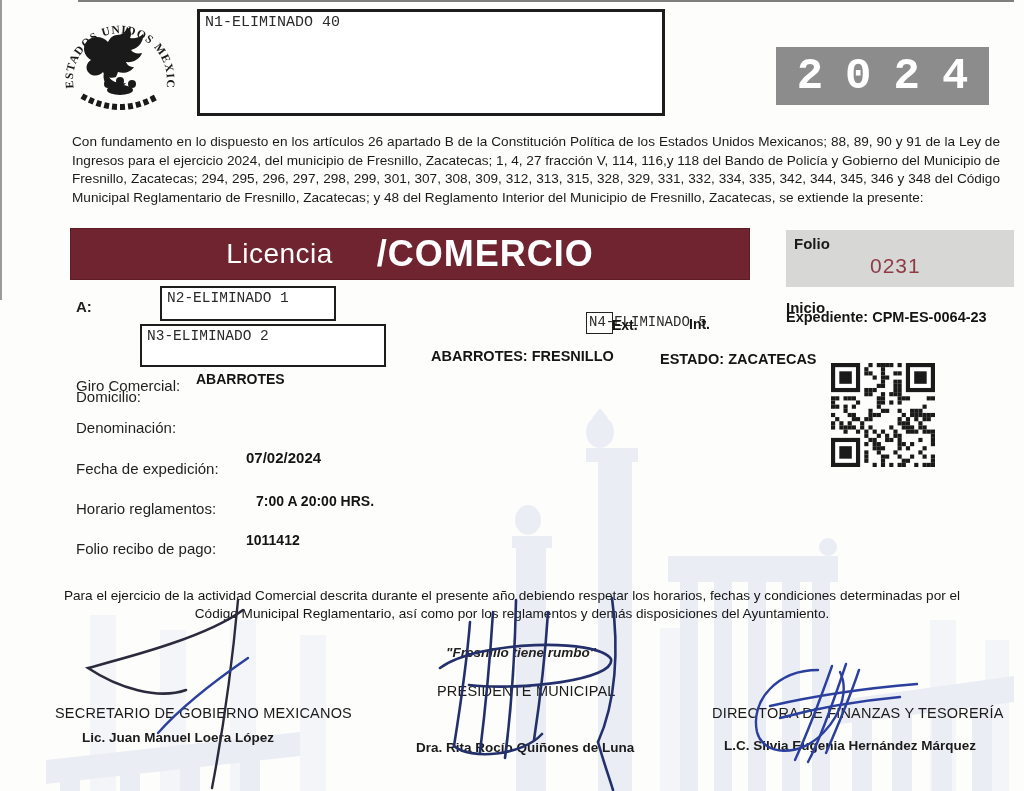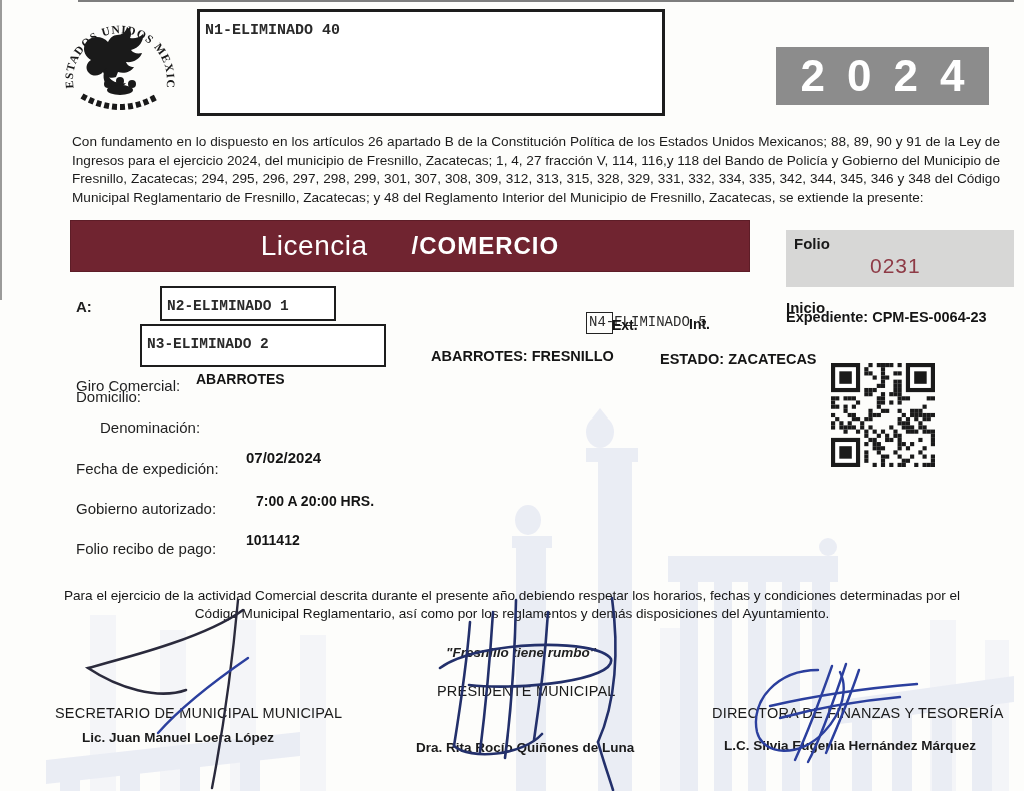--- a/index.html
+++ b/index.html
@@ -5,36 +5,36 @@
   html,body{margin:0;padding:0;background:#e8e8e8;}
   #page{
     position:relative;width:1024px;height:791px;margin:0 auto;
     background:#fdfdfb;overflow:hidden;
     font-family:"Liberation Sans",sans-serif;color:#1c1c1c;
   }
   .abs{position:absolute;}
   .lbl{font-size:15px;color:#1f1f1f;}
   .valb{font-size:14px;font-weight:bold;color:#141414;}
   .mono{font-family:"Liberation Mono",monospace;font-size:15px;color:#2a2a2a;white-space:pre;}
-  .redaction-box{border:3px solid #1d1d1d;background:rgba(255,255,255,.85);box-sizing:border-box;padding:8px 5px;font-weight:bold;}
+  .redaction-box{border:3px solid #1d1d1d;background:rgba(255,255,255,.85);box-sizing:border-box;padding:0 5px;}
   #legal{width:928px;font-size:13.6px;line-height:18.6px;text-align:justify;color:#1b1b1b;}
   #banner{
     width:680px;height:52px;background:#702430;color:#fff;
     display:flex;align-items:center;justify-content:center;
     box-shadow:0 0 0 1px #5d1d27 inset;
   }
   #banner .t1{font-size:28px;font-weight:400;letter-spacing:.5px;}
-  #banner .t2{font-size:24px;font-weight:bold;letter-spacing:1px;}
+  #banner .t2{font-size:36px;font-weight:bold;letter-spacing:1px;}
   #folio-box{width:228px;height:57px;background:#d7d7d6;box-sizing:border-box;padding:5px 8px;}
   #folio-box .flabel{font-size:15px;font-weight:bold;color:#1a1a1a;}
   #folio-box .fnum{position:absolute;left:84px;top:24px;font-size:21px;color:#8e3b46;letter-spacing:1px;}
   #year-badge{
     width:213px;height:58px;background:#8c8c8c;color:#fff;
     display:flex;align-items:center;justify-content:center;
-    font-family:Liberation Sans, sans-serif;font-weight:bold;font-size:44px;
+    font-family:Liberation Mono, monospace;font-weight:bold;font-size:44px;
     letter-spacing:22px;text-indent:22px;
   }
   .boldline{font-size:14px;font-weight:bold;color:#151515;}
   #footer-par{width:934px;font-size:13.6px;line-height:18px;text-align:center;color:#161616;}
   .sig-title{font-size:14.5px;color:#1b1b1b;letter-spacing:.2px;}
   .sig-name{font-size:13.5px;font-weight:bold;color:#1b1b1b;}
   .motto{font-size:13.5px;font-weight:bold;font-style:italic;color:#222;}
   svg{display:block;}
   .artifact{background:#3a3a3a;opacity:.65;}
 </style>
@@ -112,21 +112,21 @@
   </svg>
 
   <div class="abs redaction-box" style="left:197px;top:9px;width:468px;height:107px;">
     <span class="mono">N1-ELIMINADO 40</span>
   </div>
 
   <div class="abs" id="year-badge" style="left:776px;top:47px;">2024</div>
 
   <div class="abs" id="legal" style="left:72px;top:133px;">Con fundamento en lo dispuesto en los artículos 26 apartado B de la Constitución Política de los Estados Unidos Mexicanos; 88, 89, 90 y 91 de la Ley de Ingresos para el ejercicio 2024, del municipio de Fresnillo, Zacatecas; 1, 4, 27 fracción V, 114, 116,y 118 del Bando de Policía y Gobierno del Municipio de Fresnillo, Zacatecas; 294, 295, 296, 297, 298, 299, 301, 307, 308, 309, 312, 313, 315, 328, 329, 331, 332, 334, 335, 342, 344, 345, 346 y 348 del Código Municipal Reglamentario de Fresnillo, Zacatecas; y 48 del Reglamento Interior del Municipio de Fresnillo, Zacatecas, se extiende la presente:</div>
 
-  <div class="abs" id="banner" style="left:70px;top:220px;gap:44px;">
+  <div class="abs" id="banner" style="left:70px;top:228px;gap:44px;">
     <span class="t1">Licencia </span>
       <span class="t2">/COMERCIO</span>
   </div>
 
   <div class="abs" id="folio-box" style="left:786px;top:230px;">
     <div class="flabel">Folio</div>
     <div class="fnum">0231</div>
   </div>
 
   <div class="abs lbl" style="left:76px;top:298px;font-weight:bold;">A:</div>
@@ -337,36 +337,36 @@
           <rect x="0" y="72" width="28" height="28"></rect>
           <rect x="4" y="76" width="20" height="20" fill="#fff"></rect>
           <rect x="8" y="80" width="12" height="12" fill="#1a1a1a"></rect>
         </g>
       </svg>
   </div>
 
   <div class="abs lbl" style="left:76px;top:377px;">Giro Comercial:</div>
   <div class="abs valb" style="left:196px;top:371px;">ABARROTES</div>
 
-  <div class="abs lbl" style="left:76px;top:419px;margin-left:24px;">Denominación:</div>
+  <div class="abs lbl" style="left:76px;top:419px;">Denominación:</div>
 
   <div class="abs lbl" style="left:76px;top:460px;">Fecha de expedición:</div>
   <div class="abs valb" style="left:246px;top:449px;font-size:15px;text-align:center;">07/02/2024</div>
 
-  <div class="abs lbl" style="left:76px;top:500px;">Gobierno autorizado:</div>
+  <div class="abs lbl" style="left:76px;top:500px;">Horario reglamentos:</div>
   <div class="abs valb" style="left:256px;top:493px;">7:00 A 20:00 HRS.</div>
 
   <div class="abs lbl" style="left:76px;top:540px;">Folio recibo de pago:</div>
   <div class="abs valb" style="left:246px;top:532px;">1011412</div>
 
   <div class="abs" id="footer-par" style="left:45px;top:587px;">Para el ejercicio de la actividad Comercial descrita durante el presente año debiendo respetar los horarios, fechas y condiciones determinadas por el Código Municipal Reglamentario, así como por los reglamentos y demás disposiciones del Ayuntamiento.</div>
 
   <div class="abs motto" style="left:446px;top:645px;">"Fresnillo tiene rumbo"</div>
 
-  <div class="abs sig-title" style="left:55px;top:705px;">SECRETARIO DE MUNICIPAL MUNICIPAL</div>
+  <div class="abs sig-title" style="left:55px;top:705px;">SECRETARIO DE GOBIERNO MEXICANOS</div>
   <div class="abs sig-name" style="left:82px;top:730px;">Lic. Juan Manuel Loera López</div>
 
   <div class="abs sig-title" style="left:437px;top:683px;">PRESIDENTE MUNICIPAL</div>
   <div class="abs sig-name" style="left:416px;top:740px;">Dra. Rita Rocío Quiñones de Luna</div>
 
   <div class="abs sig-title" style="left:712px;top:705px;">DIRECTORA DE FINANZAS Y TESORERÍA</div>
   <div class="abs sig-name" style="left:724px;top:738px;">L.C. Silvia Eugenia Hernández Márquez</div>
 
   <svg class="abs" style="left:0;top:0;" width="1024" height="791" viewBox="0 0 1024 791" fill="none" stroke-linecap="round">
 

